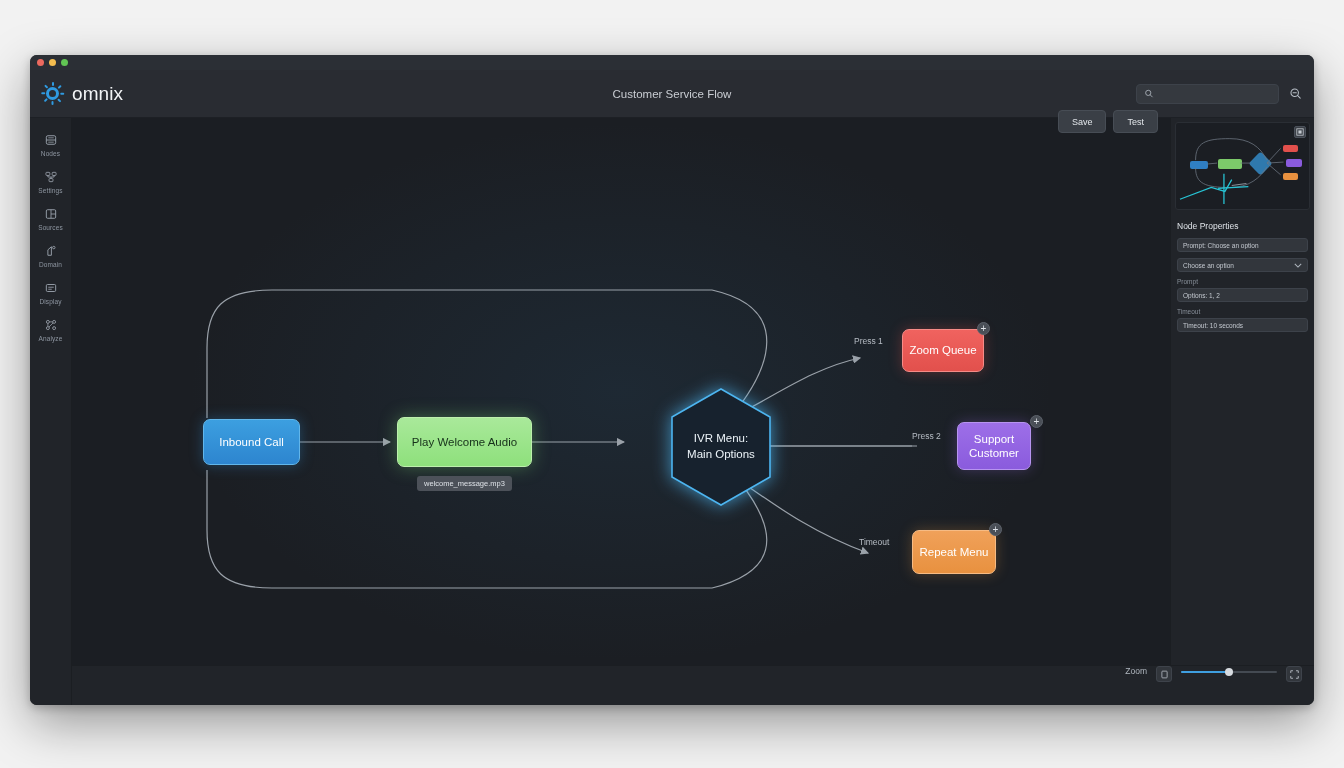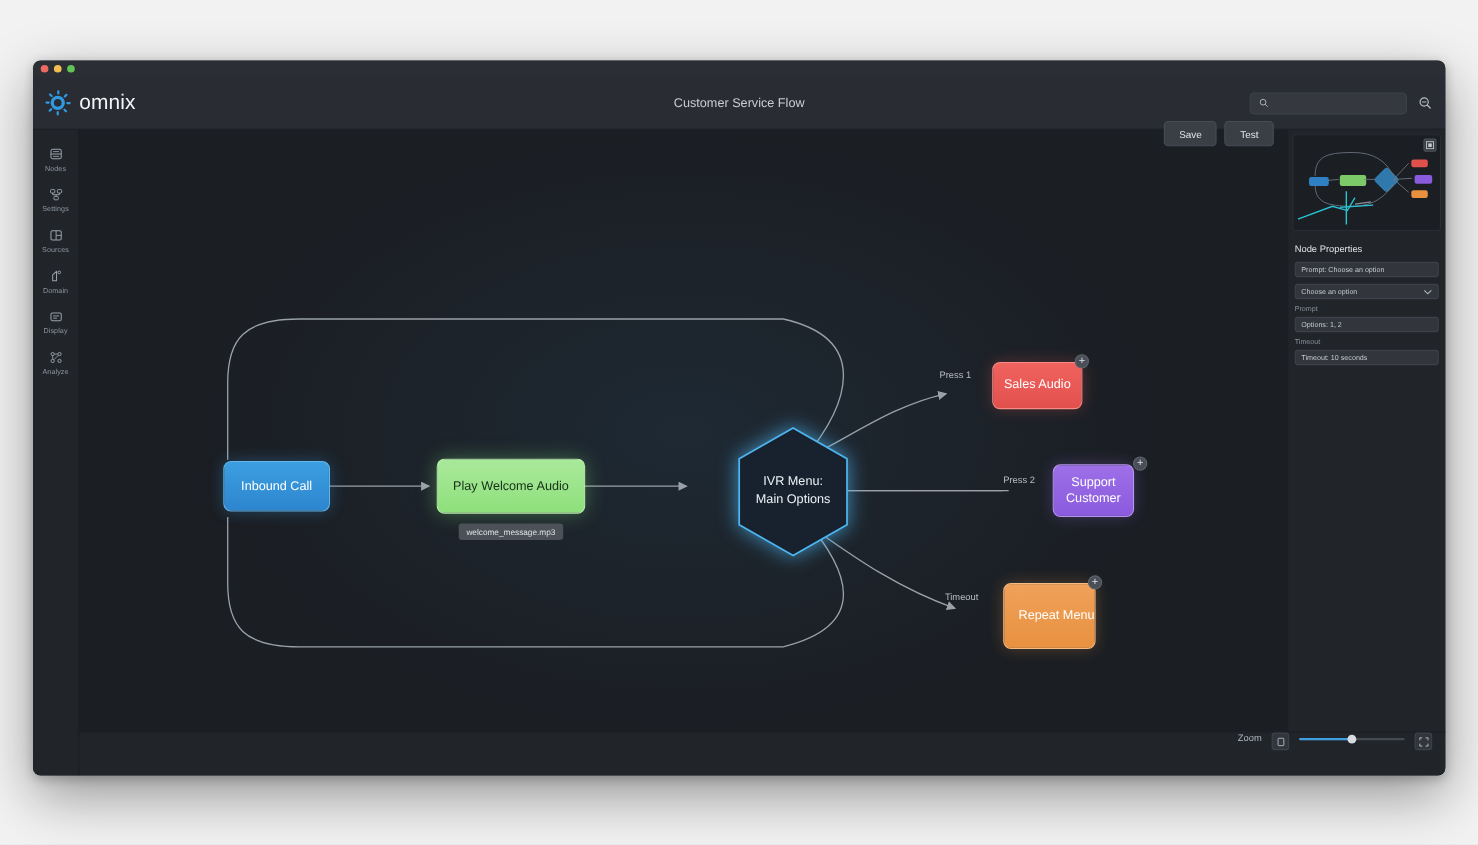--- a/index.html
+++ b/index.html
@@ -120,25 +120,24 @@
     border: 1px solid #f68b87;
     box-shadow: 0 0 14px rgba(235,85,80,.3);
   }
   .n-voicemail {
     left: 885px; top: 304px; width: 74px; height: 48px;
     background: linear-gradient(180deg,#9d6fe8 0%,#8a5bdd 100%);
     border: 1px solid #b794f0;
     box-shadow: 0 0 14px rgba(150,105,230,.3);
   }
   .n-repeat {
-    left: 840px; top: 412px; width: 84px; height: 60px;
+    left: 840px; top: 412px; width: 84px; height: 44px;
     background: linear-gradient(180deg,#f0a15a 0%,#e8913f 100%);
     border: 1px solid #f6bb84;
     box-shadow: 0 0 14px rgba(235,155,70,.28);
-    justify-content: flex-end;
   }
 
   .hex {
     position: absolute; left: 594px; top: 267px; width: 110px; height: 124px;
     cursor: pointer;
   }
   .hex svg { position: absolute; inset: 0; overflow: visible; }
   .hex-label {
     position: absolute; inset: 0; display: flex; flex-direction: column;
     align-items: center; justify-content: center;
@@ -378,21 +377,21 @@
       <svg viewBox="0 0 110 124">
         <polygon points="55,4 104,32 104,92 55,120 6,92 6,32" fill="#17222e" stroke="#4db5f0" stroke-width="1.6" style="filter: drop-shadow(0 0 9px rgba(77,181,240,.75))"></polygon>
       </svg>
       <div class="hex-label">
         <span>IVR Menu:</span>
         <span>Main Options</span>
       </div>
     </div>
 
     <div class="node n-sales">
-      <span>Sales Audio</span>
+      <span>Zoom Queue</span>
     </div>
     <div class="plus-badge" style="left:905px; top:204px">+</div>
 
     <div class="node n-voicemail">
       <span>
         <span>Support</span><br>
         <span>Customer</span>
       </span>
     </div>
     <div class="plus-badge" style="left:958px; top:297px">+</div>

